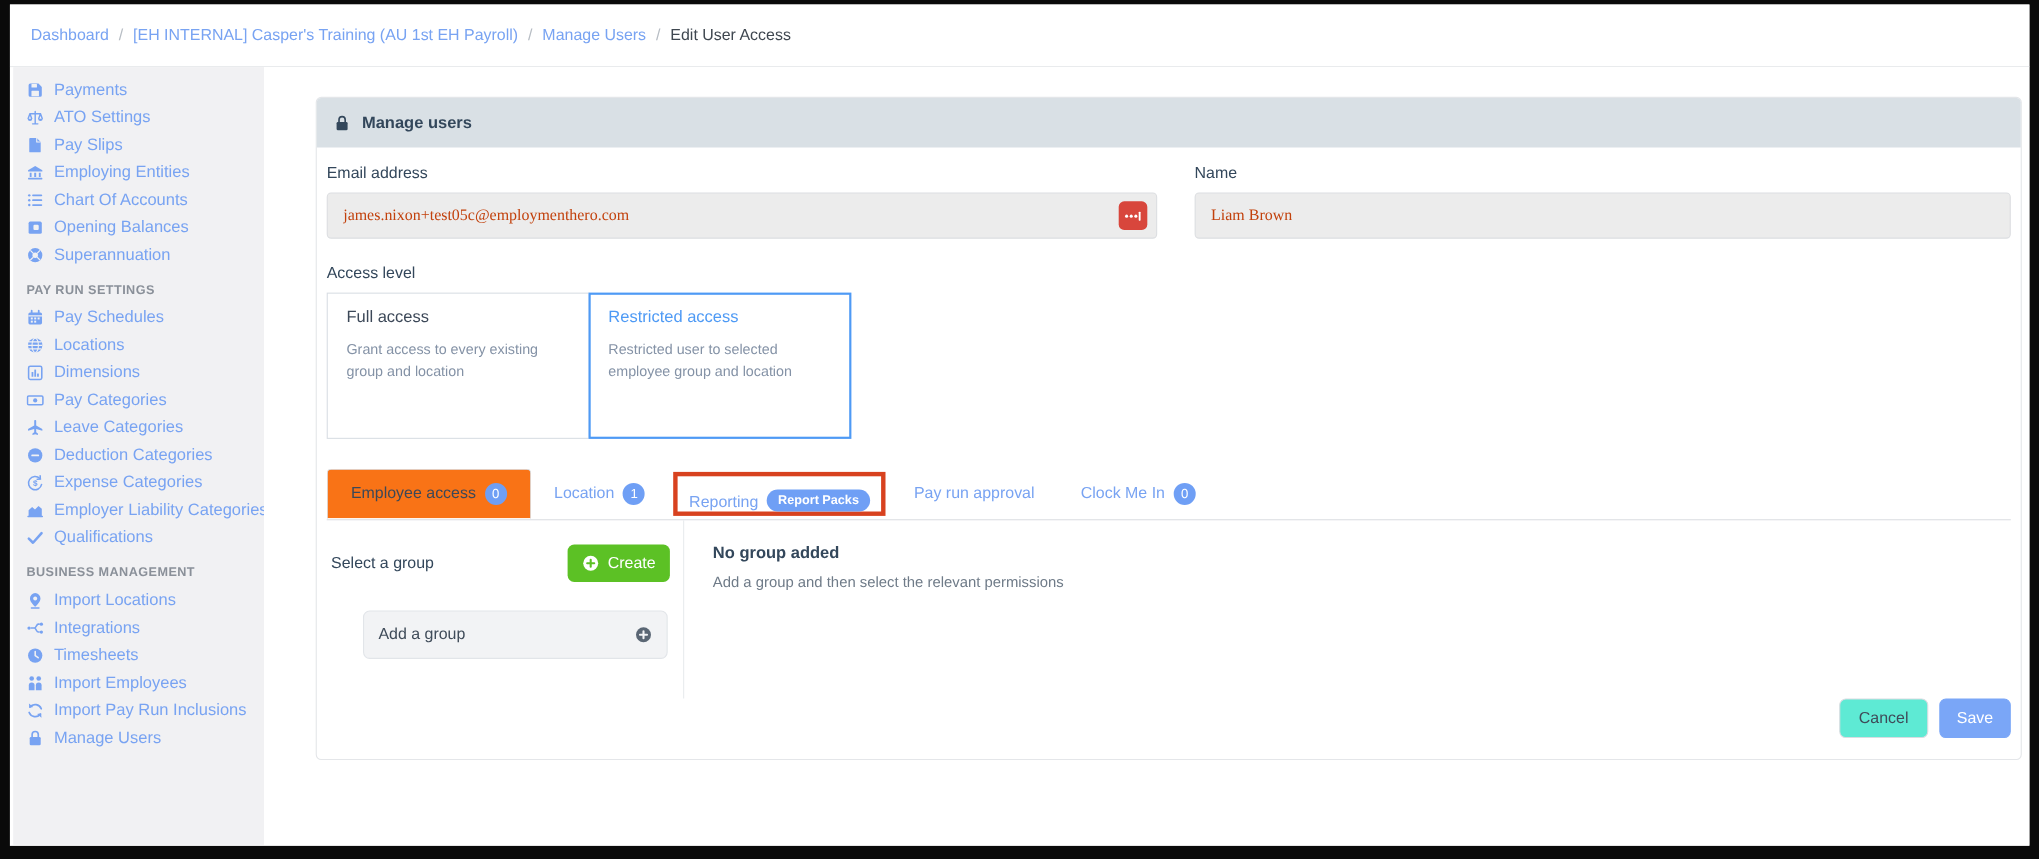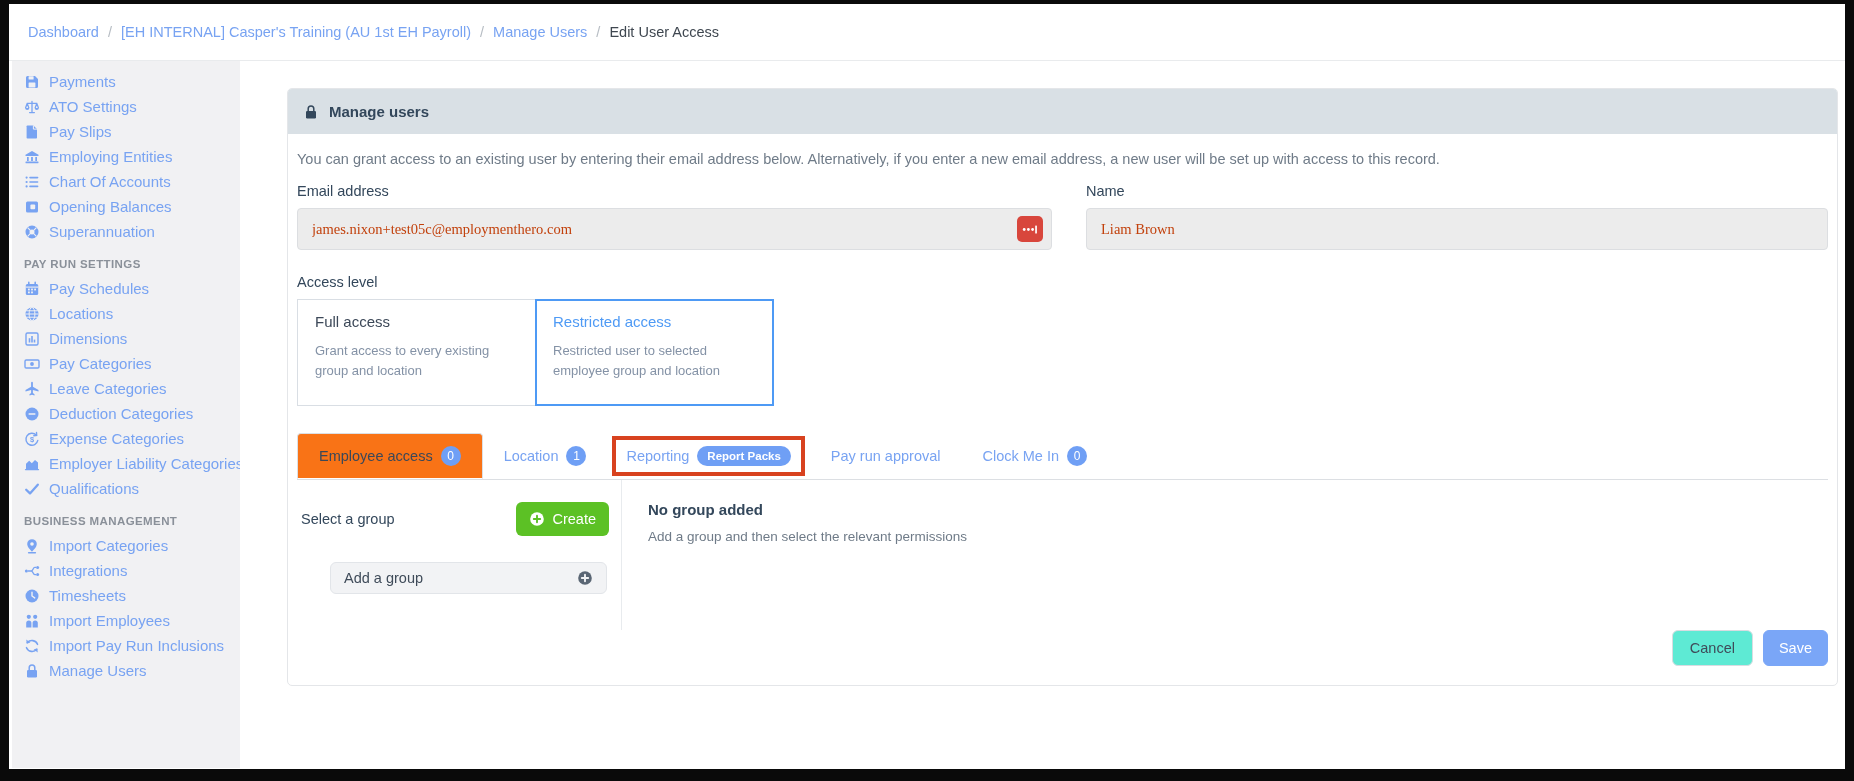--- a/index.html
+++ b/index.html
@@ -47,53 +47,53 @@
   .input-wrap { position: relative; }
   .text-input { width: 100%; height: 42px; background: #ececec; border: 1px solid #dcdee1;
     border-radius: 4px; color: #c2410c; font-size: 14.5px; padding: 0 14px;
     font-family: Liberation Serif, serif; }
   .ext-icon { position: absolute; right: 9px; top: 8px; width: 26px; height: 26px;
     background: var(--extension-red, #d8463c); border-radius: 5px; display: flex;
     align-items: center; justify-content: center; }
   
   .access-label { margin: 24px 0 9px; color: var(--navy, #33475b); font-size: 14.5px; }
   .cards { display: flex; }
-  .access-card { width: 239px; height: 107px; background: #fff; border: 1px solid #d9dee4;
+  .access-card { width: 239px; height: 133px; background: #fff; border: 1px solid #d9dee4;
     padding: 13px 17px; cursor: pointer; }
   .access-card + .access-card { margin-left: -1px; }
   .access-card .card-title { font-size: 15px; color: #3c4858; margin-bottom: 11px; }
   .access-card .card-desc { font-size: 13px; color: var(--muted-gray, #8492a6);
     line-height: 1.55; max-width: 200px; }
   .access-card.selected { border: 2px solid var(--selected-blue, #4e9af5); z-index: 2;
     position: relative; padding: 12px 16px; }
   .access-card.selected .card-title { color: var(--selected-blue, #4e9af5); }
   
   .tabs { margin: 27px 9px 0; display: flex; align-items: stretch;
     border-bottom: 1px solid #dcdfe3; }
   .tab { display: flex; align-items: center; gap: 8px; padding: 0 21px; height: 46px;
     font-size: 14.5px; color: var(--link-blue, #78a3f2); cursor: pointer; white-space: nowrap; }
   .tab.active { background: #f97316; border: 1px solid #dcdfe3; border-bottom: 1px solid #fff;
     border-radius: 4px 4px 0 0; margin-bottom: -1px; color: #3c4858; }
   .tab.annotated { height: 40px; align-self: center;
-    border: 4px solid var(--annotation-red, #d8421f); padding: 0 10px; margin: 0 5px; }
+    border: 4px solid var(--annotation-red, #d8421f); padding: 0 10px; margin: 0 5px; align-items: flex-end; }
   .tab-badge { min-width: 20px; height: 20px; border-radius: 10px; padding: 0 5px;
     background: var(--badge-blue, #6f9ff5); color: #fff; font-size: 12px;
     display: inline-flex; align-items: center; justify-content: center; }
   .tab-pill { background: var(--badge-blue, #6f9ff5); color: #fff; font-size: 11.5px;
     font-weight: bold; border-radius: 12px; padding: 4px 10px; }
   
   .group-area { display: flex; min-height: 146px; }
   .group-left { width: 334px; flex: none; border-right: 1px solid #e8ebee;
     padding: 22px 12px 36px 13px; }
   .select-row { display: flex; justify-content: space-between; align-items: center; }
   .select-label { color: var(--navy, #33475b); font-size: 14.5px; }
   .create-btn { display: inline-flex; align-items: center; gap: 7px;
     background: var(--green, #5cc125); color: #fff; border: none; border-radius: 6px;
     padding: 0 13px; height: 34px; font-size: 14.5px; font-family: inherit; cursor: pointer; }
-  .add-group { margin: 26px 0 0 29px; width: 277px; height: 32px; background: #f2f3f5;
+  .add-group { margin: 26px 0 0 29px; width: 277px; height: 44px; background: #f2f3f5;
     border: 1px solid #e2e5e9; border-radius: 6px; display: flex; align-items: center;
     justify-content: space-between; padding: 0 13px; color: #3f4b59; font-size: 14.5px;
     cursor: pointer; }
   .group-right { flex: 1; padding: 21px 26px; }
   .empty-title { font-weight: bold; color: var(--navy, #33475b); font-size: 15px; }
   .empty-desc { margin-top: 11px; color: var(--text-gray, #6f7b88); font-size: 13.5px; }
   
   .panel-footer { display: flex; justify-content: flex-end; gap: 10px;
     padding: 0 9px 19px; }
   .btn { border-radius: 6px; font-size: 14.5px; font-family: inherit; height: 36px;
@@ -294,21 +294,21 @@
         </div>
         <div class="section-header">BUSINESS MANAGEMENT</div>
         <div class="side-item">
           <span class="icon">
             <svg viewBox="0 0 16 16" width="16" height="16" fill="currentColor">
               <path d="M8 1.2A4.8 4.8 0 0 1 12.8 6C12.8 9.5 8 13.6 8 13.6S3.2 9.5 3.2 6A4.8 4.8 0 0 1 8 1.2z"></path>
               <circle cx="8" cy="6" r="1.8" fill="#f1f1f3"></circle>
               <path d="M4.6 14.8h6.8" stroke="currentColor" stroke-width="1.4" stroke-linecap="round"></path>
             </svg>
           </span>
-          <span>Import Categories</span>
+          <span>Import Locations</span>
         </div>
         <div class="side-item">
           <span class="icon">
             <svg viewBox="0 0 16 16" width="16" height="16" fill="currentColor">
               <g fill="none" stroke="currentColor" stroke-width="1.4">
                 <path d="M3.9 8h3.3c1.8 0 1.8-3.6 3.6-3.6h1.3M7.2 8c1.8 0 1.8 3.6 3.6 3.6h1.3"></path>
               </g>
               <circle cx="2.4" cy="8" r="1.5"></circle>
               <circle cx="13.6" cy="4.4" r="1.5"></circle>
               <circle cx="13.6" cy="11.6" r="1.5"></circle>
@@ -366,21 +366,20 @@
         <div class="panel-header">
           <span class="icon16" id="panel-lock-icon">
               <svg viewBox="0 0 16 16" width="16" height="16" fill="currentColor">
                 <rect x="3" y="6.9" width="10" height="7.6" rx="1.2"></rect>
                 <path d="M5.2 6.9V4.8a2.8 2.8 0 0 1 5.6 0v2.1" fill="none" stroke="currentColor" stroke-width="1.5"></path>
               </svg>
             </span>
           <span>Manage users</span>
         </div>
 
-        <div class="panel-desc">You can grant access to an existing user by entering their email address below. Alternatively, if you enter a new email address, a new user will be set up with access to this record.</div>
 
         <div class="form">
 
           <div class="fields-row">
             <div class="col-email">
               <div class="field-label">Email address</div>
               <div class="input-wrap">
                 <input class="text-input" readonly="" value="james.nixon+test05c@employmenthero.com" style="">
                 <span class="ext-icon">
                   <svg width="16" height="9" viewBox="0 0 16 9">

